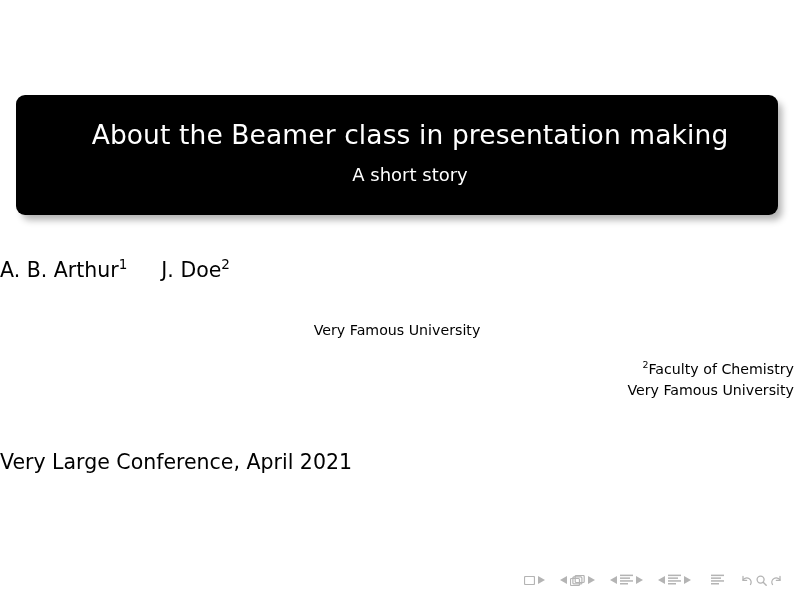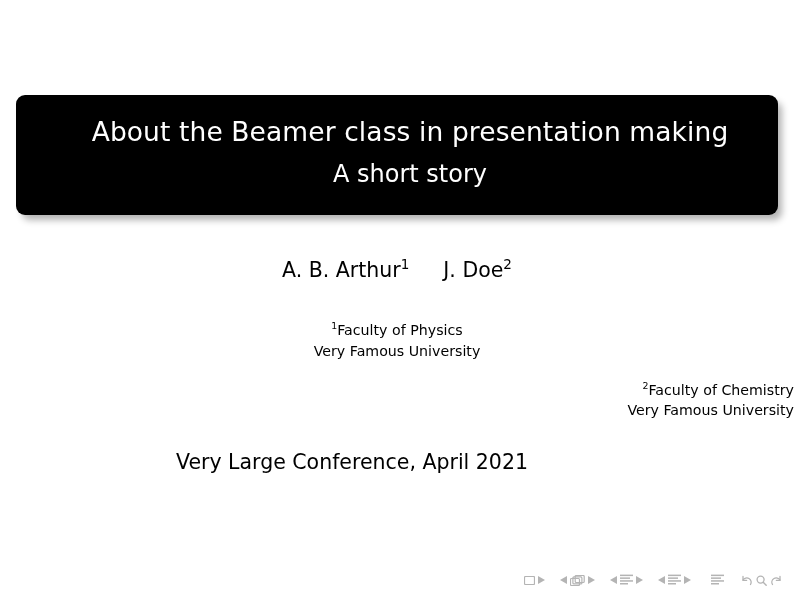--- a/index.html
+++ b/index.html
@@ -46,35 +46,34 @@
     color: #ffffff;
     font-size: 26.5px;
     font-weight: 400;
     letter-spacing: 0.1px;
     line-height: 1.15;
     text-align: center;
     white-space: nowrap;
   }
   .subtitle-text {
     color: #ffffff;
-    font-size: 24px;
+    font-size: 18px;
     font-weight: 400;
     line-height: 1.2;
     text-align: left;
     margin-top: 13px;
     white-space: nowrap;
   }
 
   
   .authors {
     position: absolute;
     left: 0;
     top: 258px;
     width: 794px;
-    text-align: center;
     font-size: 20.5px;
     line-height: 1.2;
     white-space: nowrap;
   }
   .authors .author + .author {
     margin-left: 34px;
   }
   sup {
     font-size: 0.66em;
     vertical-align: super;
@@ -99,21 +98,21 @@
     display: block;
     white-space: nowrap;
   }
 
   
   .venue {
     position: absolute;
     left: 0;
     top: 450px;
     width: 704px;
-    text-align: center;
+    text-align: left;
     font-size: 20.5px;
     line-height: 1.2;
     white-space: nowrap;
   }
 
   
   .navbar {
     position: absolute;
     right: 12px;
     top: 571px;
@@ -143,21 +142,20 @@
     <div class="title-text">About the Beamer class in presentation making</div>
     <div class="subtitle-text">A short story</div>
   </div>
 
   <div class="authors">
     <span class="author"><span>A. B. Arthur</span><sup>1</sup></span><span class="author"><span>J. Doe</span><sup>2</sup></span>
   </div>
 
   <div class="affiliations">
     <div class="affil-block">
-      <span class="affil-line"><sup>1</sup><span>Faculty of Physics</span></span>
       <span class="affil-line">Very Famous University</span>
     </div>
     <div class="affil-block">
       <span class="affil-line"><sup>2</sup><span>Faculty of Chemistry</span></span>
       <span class="affil-line">Very Famous University</span>
     </div>
   </div>
 
   <div class="venue">Very Large Conference, April 2021</div>
 

